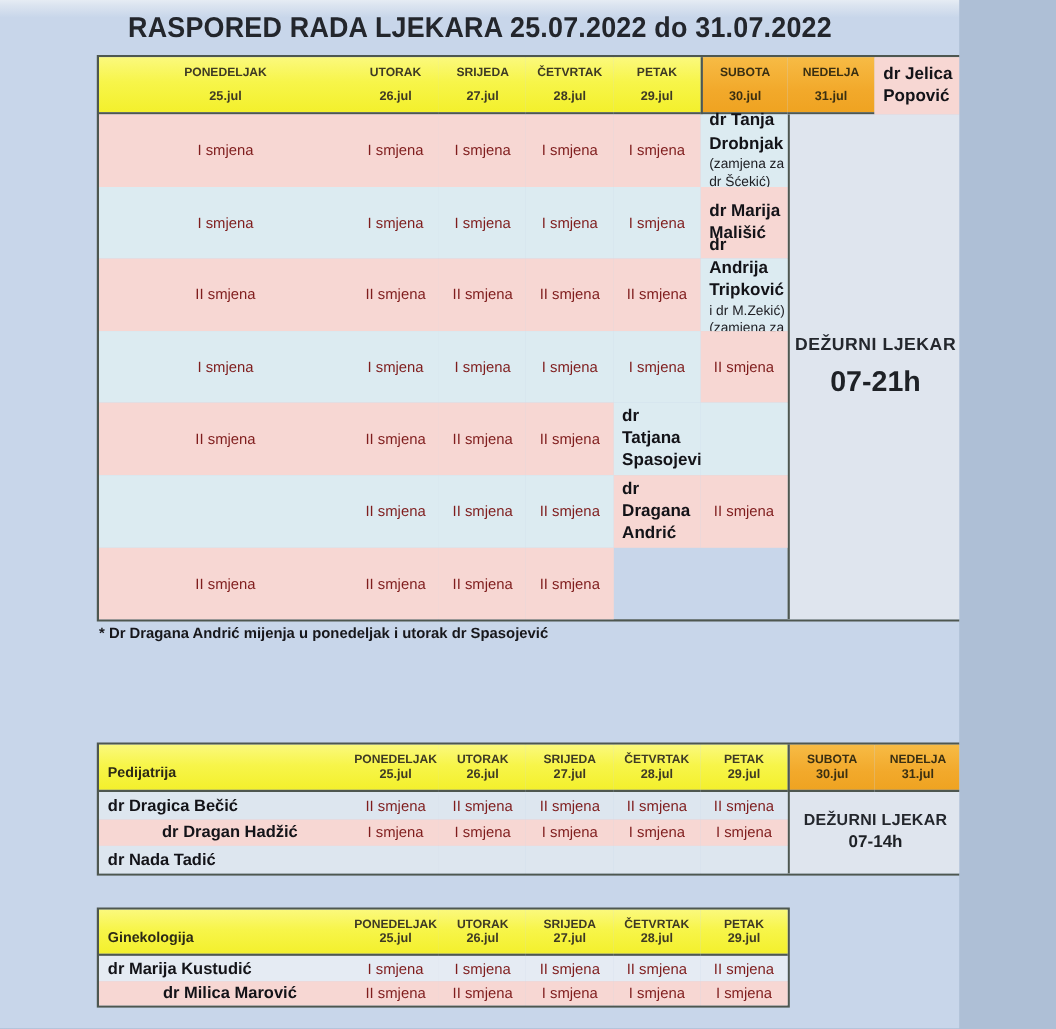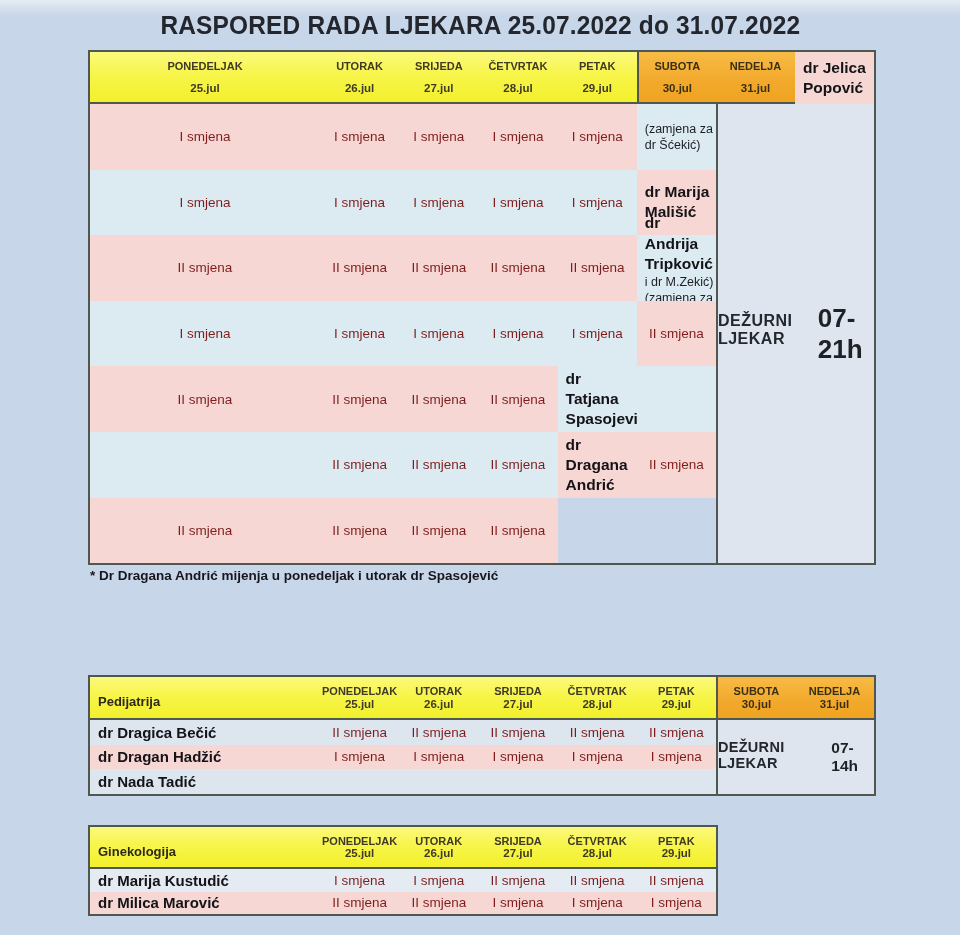--- a/index.html
+++ b/index.html
@@ -1,19 +1,19 @@
 <!DOCTYPE html>
 <html><head>
 <meta charset="utf-8">
 <style>
   * { box-sizing: border-box; margin: 0; padding: 0; }
   html, body { background: #aebfd6; }
   .page {
     position: relative;
-    width: 960px;
+    width: 872px;
     height: 935px;
     overflow: hidden;
     background: linear-gradient(180deg, #e6ecf4 0px, #dbe4f0 5px, #c8d6ea 16px, #c8d6ea 100%);
     font-family: "Liberation Sans", "DejaVu Sans", sans-serif;
   }
   .title-wrap {
     position: absolute;
     top: 10px; left: 0; width: 100%;
     text-align: center;
   }
@@ -66,21 +66,21 @@
     align-items: center;
     padding: 8px 0 8px;
     font-weight: bold;
     font-size: 11px;
     color: #3e3a24;
   }
   .head-day .date { font-size: 11.5px; }
   .h.we .day, .h.we .date { color: #3a2f12; }
 
   
-  .pink { background: #f7d7d3; }
+  .pink { background: #f7d7d3; align-items: center; }
   #t-opsta        .blue { background: #dcebf1; }
   #t-pedijatrija  .blue { background: #dde6ef; }
   #t-ginekologija .blue { background: #e5ebf3; }
 
   .name-cell {
     display: flex;
     flex-direction: column;
     justify-content: center;
     padding-left: 8px;
     line-height: 1.3;
@@ -94,21 +94,21 @@
     align-items: center;
     justify-content: center;
     font-size: 13.5px;
     color: #7f1d1d;
   }
 
   .duty {
     background: #dfe5ee;
     border-left: 2px solid #4e5750;
     display: flex;
-    flex-direction: row;
+    flex-direction: column;
     align-items: center;
     justify-content: center;
   }
   #t-opsta .duty-title {
     font-size: 16px; font-weight: 600; letter-spacing: 0.5px; color: #24272d;
     margin-bottom: 8px;
   }
   #t-opsta .duty-hours { font-size: 26px; font-weight: 600; color: #1e2126; }
   #t-pedijatrija .duty-title { font-size: 14.5px; font-weight: 600; letter-spacing: 0.3px; color: #24272d; margin-bottom: 3px; }
   #t-pedijatrija .duty-hours { font-size: 15.5px; font-weight: 600; color: #1e2126; }
@@ -165,20 +165,21 @@
         </div>
         <div class="name-cell pink">
           <div class="name">dr Jelica Popović</div>
         </div>
         <div class="shift pink">I smjena</div>
         <div class="shift pink">I smjena</div>
         <div class="shift pink">I smjena</div>
         <div class="shift pink">I smjena</div>
         <div class="shift pink">I smjena</div>
         <div class="name-cell blue">
+          <div class="name">dr Tanja Drobnjak</div>
           <div class="note">(zamjena za dr Šćekić)</div>
         </div>
         <div class="shift blue">I smjena</div>
         <div class="shift blue">I smjena</div>
         <div class="shift blue">I smjena</div>
         <div class="shift blue">I smjena</div>
         <div class="shift blue">I smjena</div>
         <div class="name-cell pink">
           <div class="name">dr Marija Mališić</div>
         </div>

